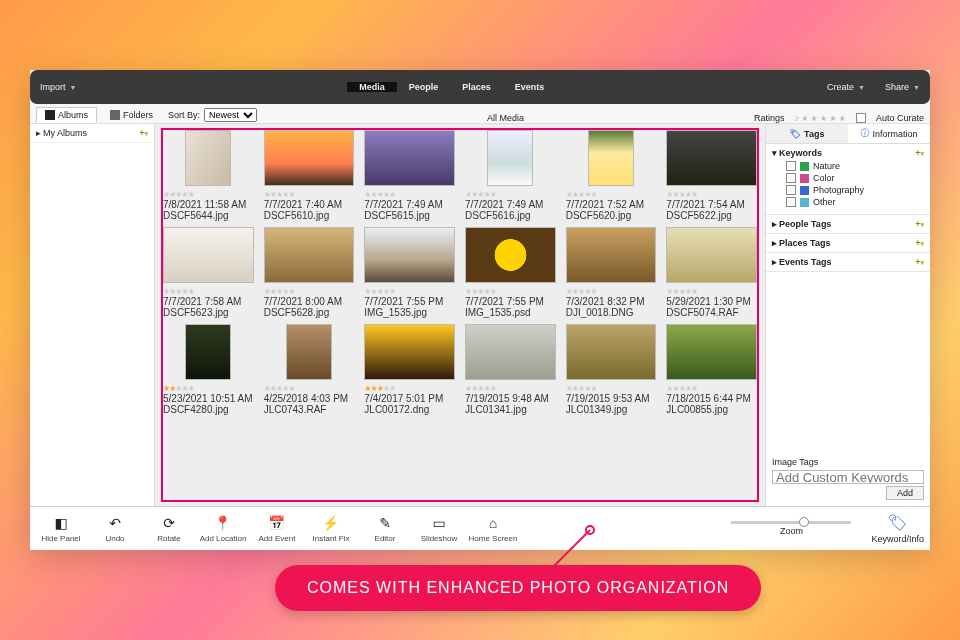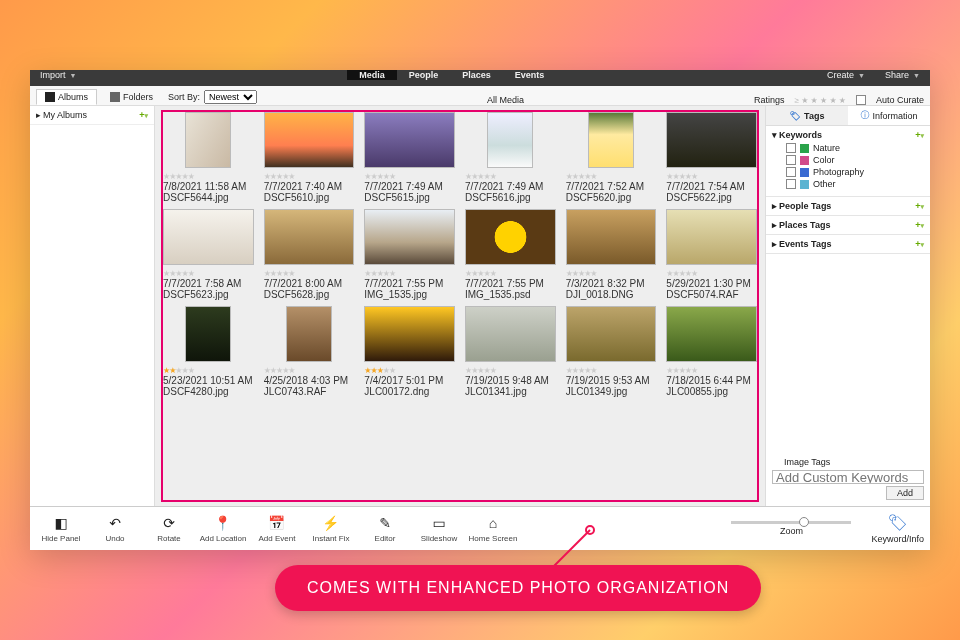--- a/index.html
+++ b/index.html
@@ -7,21 +7,21 @@
   width:960px; height:640px; overflow:hidden;
   background:linear-gradient(135deg,#ff9a4a 0%,#ffb84a 20%,#ff7a9a 50%,#ffcf6a 80%,#ff9a4a 100%);
   position:relative;
 }
 .app {
   position:absolute; left:30px; top:70px; width:900px; height:480px;
   background:#fff; box-shadow:0 8px 30px rgba(0,0,0,.18);
   display:flex; flex-direction:column; font-size:9px; color:#222;
 }
 
-.topbar { height:16px; background:#3a3a3a; color:#eee; display:flex; align-items:flex-start; }
+.topbar { height:34px; background:#3a3a3a; color:#eee; display:flex; align-items:center;border-radius:7px; }
 .topbar .menu { display:flex; align-items:center; padding:0 10px; cursor:pointer; gap:4px;}
 .topbar .spacer { flex:1; }
 .topbar .viewtabs { display:flex; }
 .topbar .viewtabs .tab { padding:0 12px; display:flex; align-items:center; font-weight:bold; cursor:pointer;}
 .topbar .viewtabs .tab.active { background:#111; }
 .chev { font-size:7px; opacity:.7; }
 
 .secbar { height:20px; border-bottom:1px solid #ddd; display:flex; align-items:flex-end; padding:0 6px; background:#f7f7f7;}
 .secbar .left { display:flex; gap:4px; align-items:center;}
 .secbar .tabbtn { display:flex; align-items:center; gap:3px; padding:2px 8px; cursor:pointer; border:1px solid transparent;}
@@ -359,21 +359,21 @@
             <span class="plus">+<span class="chev">▾</span></span>
           </div>
         </div>
       <div class="sect">
           <div class="shdr">
             <span>▸ <span>Events Tags</span></span>
             <span class="plus">+<span class="chev">▾</span></span>
           </div>
         </div>
       <div class="imgtags">
-        <div style="margin-bottom:3px;margin-left:12px;">Image Tags</div>
+        <div style="margin-bottom:3px;">Image Tags</div>
         <input type="text" placeholder="Add Custom Keywords" style="">
         <span class="addbtn">Add</span>
       </div>
     </div>
   </div>
 
   <div class="bottombar">
     <div id="bbtns" style="display:flex;">
         <div class="bbtn">
           <div class="bicon">◧</div>

